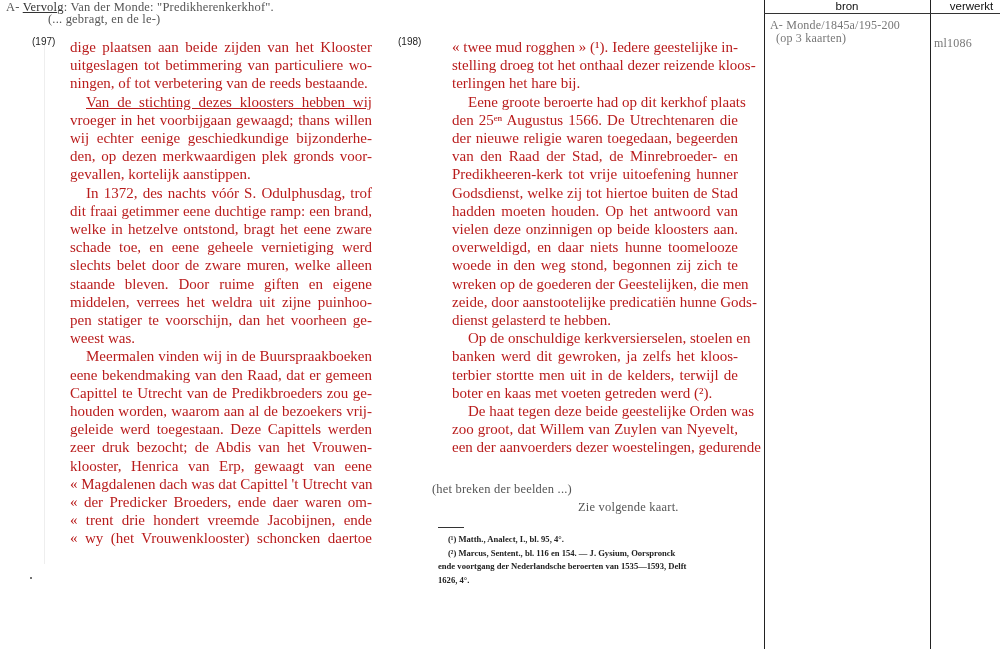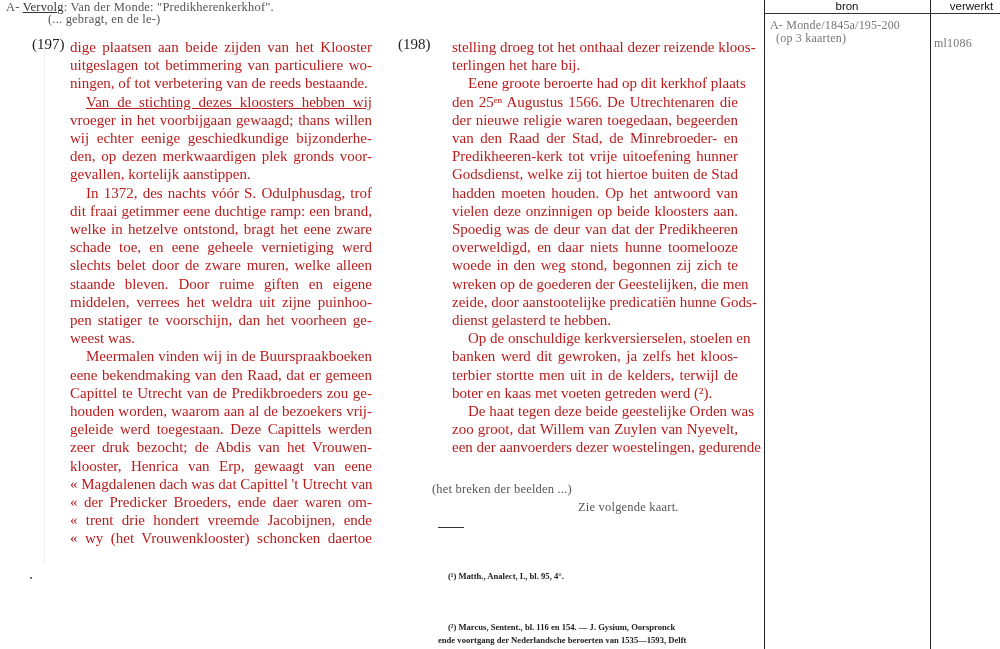--- a/index.html
+++ b/index.html
@@ -23,37 +23,37 @@
     text-align: justify;
   }
   .col-left { left: 70px; top: 38px; width: 302px; }
   .col-right { left: 452px; top: 38px; width: 286px; }
   .col-left .line, .col-right .line {
     display: block; text-align: justify; text-align-last: justify; white-space: nowrap;
   }
   .line.last { text-align-last: left; }
 
   .page-num {
-    position: absolute; font-family: Liberation Serif, serif;
-    font-size: 15px; color: #222;
+    position: absolute; font-family: Liberation Sans, sans-serif;
+    font-size: 10px; color: #222;
   }
   .pn-left { left: 32px; top: 36px; }
   .pn-right { left: 398px; top: 36px; }
 
   .typed-note1 { left: 432px; top: 482px; }
   .typed-note2 { left: 578px; top: 500px; }
 
   .fn-rule { position: absolute; left: 438px; top: 527px; width: 26px; border-top: 1.5px solid #333; }
   .footnotes {
     position: absolute; left: 438px; top: 533px; width: 292px;
     font-family: "Liberation Serif", "DejaVu Serif", serif; font-size: 8.6px; line-height: 13.5px;
     color: #222; font-weight: bold;
   }
   .footnotes .fn { display: block; white-space: nowrap; }
-  .footnotes .fn.ind { padding-left: 10px; margin-top: 37px; }
+  .footnotes .fn.ind { padding-left: 10px; }
 
   .faint-line { position: absolute; left: 44px; top: 44px; height: 520px; border-left: 1px solid #eee; }
   .dot { position: absolute; left: 30px; top: 577px; width: 2px; height: 2px; background: #444; border-radius: 50%; }
 
   
   .tbl-vline { position: absolute; border-left: 1.5px solid #222; }
   .vl1 { left: 764px; top: 0; height: 649px; }
   .vl2 { left: 930px; top: 0; height: 649px; }
   .tbl-hline { position: absolute; left: 764px; top: 13px; width: 236px; border-top: 1.2px solid #333; }
   .th {
@@ -102,31 +102,31 @@
     <span class="line">geleide werd toegestaan. Deze Capittels werden</span>
     <span class="line">zeer druk bezocht; de Abdis van het Vrouwen-</span>
     <span class="line">klooster, Henrica van Erp, gewaagt van eene</span>
     <span class="line">« Magdalenen dach was dat Capittel 't Utrecht van</span>
     <span class="line">« der Predicker Broeders, ende daer waren om-</span>
     <span class="line">« trent drie hondert vreemde Jacobijnen, ende</span>
     <span class="line">« wy (het Vrouwenklooster) schoncken daertoe</span>
   </div>
 
 <div class="column col-right" id="right-col">
+    <span class="line">« twee mud rogghen » (¹). Iedere geestelijke in-</span>
     <span class="line">stelling droeg tot het onthaal dezer reizende kloos-</span>
     <span class="line last">terlingen het hare bij.</span>
     <span class="line" style="padding-left: 16px;">Eene groote beroerte had op dit kerkhof plaats</span>
     <span class="line">den 25ᵉⁿ Augustus 1566. De Utrechtenaren die</span>
     <span class="line">der nieuwe religie waren toegedaan, begeerden</span>
     <span class="line">van den Raad der Stad, de Minrebroeder- en</span>
     <span class="line">Predikheeren-kerk tot vrije uitoefening hunner</span>
     <span class="line">Godsdienst, welke zij tot hiertoe buiten de Stad</span>
     <span class="line">hadden moeten houden. Op het antwoord van</span>
     <span class="line">vielen deze onzinnigen op beide kloosters aan.</span>
-    <span class="line">Spoedig was de deur van dat der Predikheeren</span>
     <span class="line">overweldigd, en daar niets hunne toomelooze</span>
     <span class="line">woede in den weg stond, begonnen zij zich te</span>
     <span class="line">wreken op de goederen der Geestelijken, die men</span>
     <span class="line">zeide, door aanstootelijke predicatiën hunne Gods-</span>
     <span class="line last">dienst gelasterd te hebben.</span>
     <span class="line" style="padding-left: 16px;">Op de onschuldige kerkversierselen, stoelen en</span>
     <span class="line">banken werd dit gewroken, ja zelfs het kloos-</span>
     <span class="line">terbier stortte men uit in de kelders, terwijl de</span>
     <span class="line last">boter en kaas met voeten getreden werd (²).</span>
     <span class="line" style="padding-left: 16px;">De haat tegen deze beide geestelijke Orden was</span>

